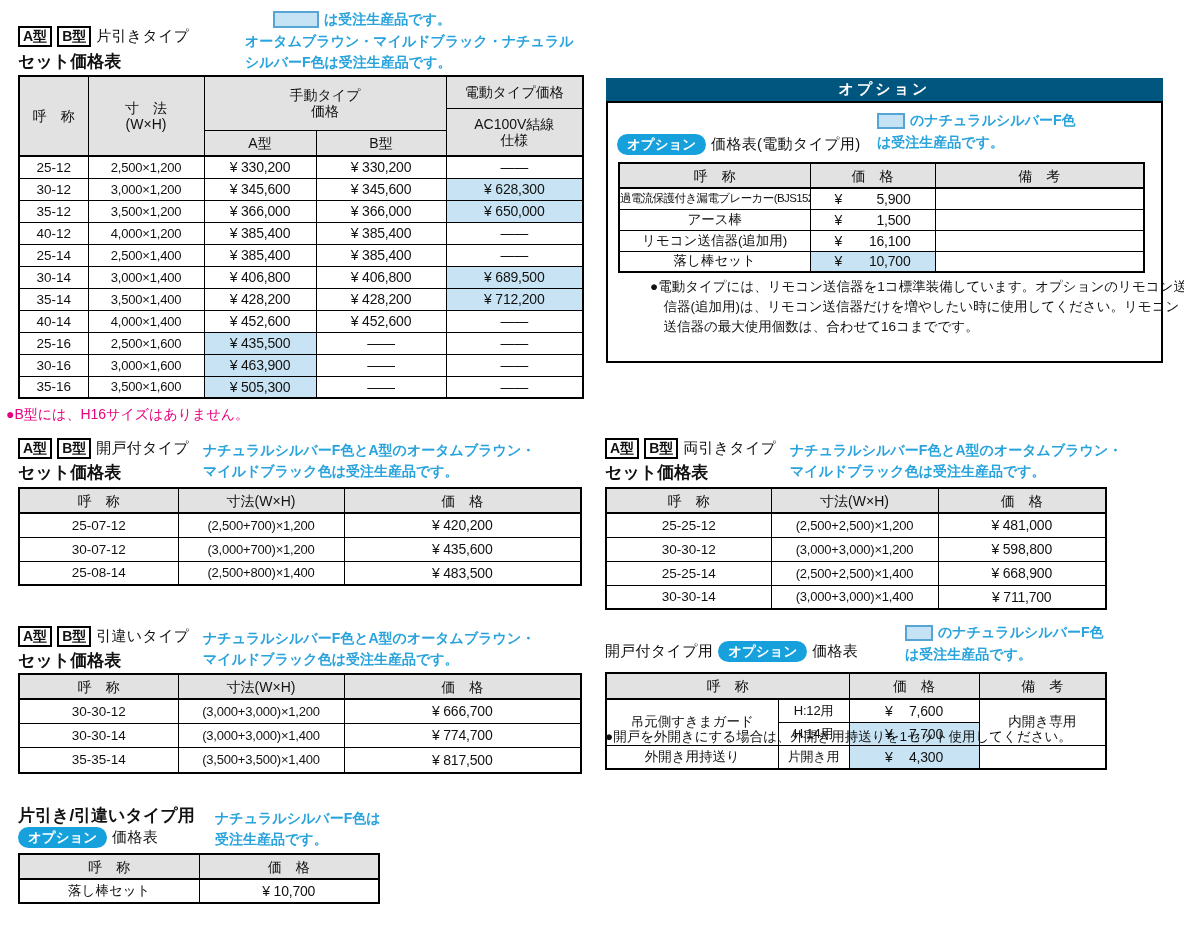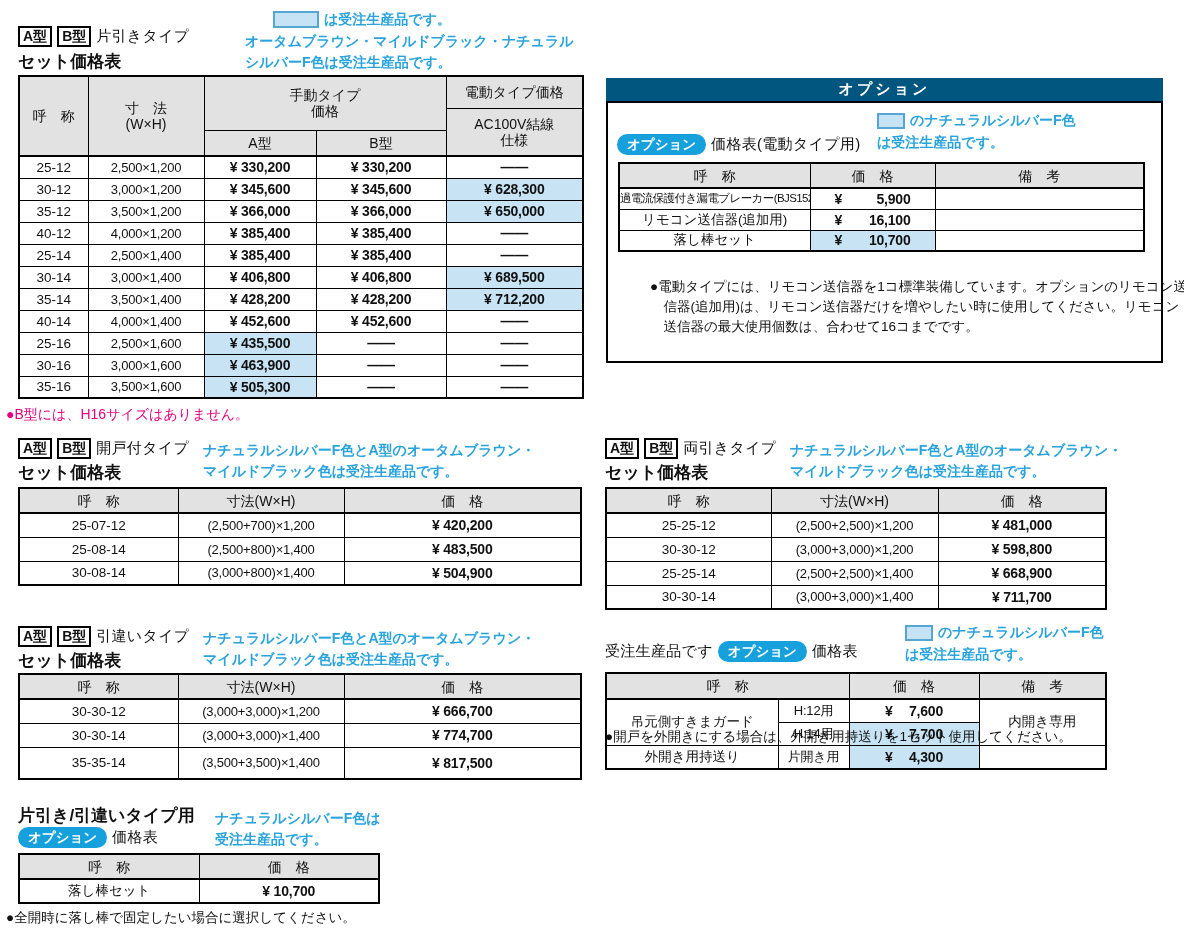--- a/index.html
+++ b/index.html
@@ -16,21 +16,21 @@
 .sw-lg{width:46px;height:17px}
 .sw-sm{width:28px;height:16px}
 table{border-collapse:collapse;table-layout:fixed;background:#fff}
 .ptable{border:2px solid #000}
 .ptable th,.ptable td{border:1px solid #000;text-align:center;vertical-align:middle;overflow:hidden;padding:0}
 .ptable th{background:#e2e2e2;font-weight:normal;font-size:14px;line-height:16px}
 .hb{border-bottom:2px solid #000 !important}
 .bold{font-weight:bold}
 .cname{font-size:13.5px}
 .csize{font-size:13px;letter-spacing:-.2px}
-.cprice{font-weight:bold;font-size:14px;letter-spacing:-.2px}
+.cprice{font-weight:normal;font-size:14px;letter-spacing:-.2px}
 .cnote{font-size:13.5px}
 .hl{background:#c8e4f4}
 .condensed{font-size:11.5px;letter-spacing:-.6px;white-space:nowrap}
 .pgroup{display:inline-flex;justify-content:space-between}
 .pg-w76{width:76px}
 .pg-w58{width:58px}
 .pill{display:inline-flex;align-items:center;justify-content:center;height:21px;padding:0 10px;border-radius:11px;background:#16a0dc;color:#fff;font-size:13.5px;font-weight:bold;white-space:nowrap}
 .navbar{background:#00567e;color:#fff;font-size:15px;font-weight:bold;display:flex;align-items:center;justify-content:center;letter-spacing:3px}
 .panel-box{border:2px solid #000;background:#fff}
 .bullet{font-size:13.5px;line-height:20px;text-indent:-13.5px;padding-left:13.5px;color:#111}
@@ -220,20 +220,30 @@
           <td class="cname condensed">過電流保護付き漏電ブレーカー(BJS1521)</td>
           <td class="cprice">
             <span class="pgroup pg-w76">
               <span>¥</span>
               <span>5,900</span>
             </span>
           </td>
           <td class="cnote"></td>
         </tr>
 
+        <tr style="height:21px">
+          <td class="cname">アース棒</td>
+          <td class="cprice">
+            <span class="pgroup pg-w76">
+              <span>¥</span>
+              <span>1,500</span>
+            </span>
+          </td>
+          <td class="cnote"></td>
+        </tr>
 
         <tr style="height:21px">
           <td class="cname">リモコン送信器(追加用)</td>
           <td class="cprice">
             <span class="pgroup pg-w76">
               <span>¥</span>
               <span>16,100</span>
             </span>
           </td>
           <td class="cnote"></td>
@@ -279,32 +289,32 @@
       </tr>
     </thead>
     <tbody>
 
         <tr style="height:24px">
           <td class="cname">25-07-12</td>
           <td class="csize">(2,500+700)×1,200</td>
           <td class="cprice">¥ 420,200</td>
         </tr>
 
+        <tr style="height:24px">
+          <td class="cname">30-07-12</td>
+          <td class="csize">(3,000+700)×1,200</td>
+          <td class="cprice">¥ 435,600</td>
+        </tr>
 
         <tr style="height:24px">
           <td class="cname">25-08-14</td>
           <td class="csize">(2,500+800)×1,400</td>
           <td class="cprice">¥ 483,500</td>
         </tr>
 
-        <tr style="height:24px">
-          <td class="cname">30-08-14</td>
-          <td class="csize">(3,000+800)×1,400</td>
-          <td class="cprice">¥ 504,900</td>
-        </tr>
       </tbody>
   </table>
 
   <div class="abs sec-title" style="left:605px;top:438px">
     <span class="type-badge">A型</span>
     <span class="type-badge">B型</span>
     <span class="title-text">両引きタイプ</span>
   </div>
   <div class="abs subtitle" style="left:605px;top:461px">セット価格表</div>
   <div class="abs blue-note" style="left:790px;top:440px">ナチュラルシルバーF色とA型のオータムブラウン・</div>
@@ -381,37 +391,37 @@
           <td class="cprice">¥ 666,700</td>
         </tr>
 
 
         <tr style="height:24px">
           <td class="cname">30-30-14</td>
           <td class="csize">(3,000+3,000)×1,400</td>
           <td class="cprice">¥ 774,700</td>
         </tr>
 
-        <tr style="height:32px">
+        <tr style="height:26px">
           <td class="cname">35-35-14</td>
           <td class="csize">(3,500+3,500)×1,400</td>
           <td class="cprice">¥ 817,500</td>
         </tr>
       </tbody>
   </table>
 
   <div class="abs" style="left:905px;top:622px">
     <div class="legend-row">
       <span class="swatch sw-sm"></span>
       <span class="blue-note">のナチュラルシルバーF色</span>
     </div>
     <div class="blue-note" style="margin-top:1px">は受注生産品です。</div>
   </div>
   <div class="abs title-mix" style="left:605px;top:641px">
-    <span class="title-text">受注生産品です</span>
+    <span class="title-text">開戸付タイプ用</span>
     <span class="pill">オプション</span>
     <span class="title-text">価格表</span>
   </div>
 
   <table class="ptable abs" style="left:605px;top:672px;width:500px">
     <colgroup>
         <col style="width:172px">
         <col style="width:71px">
         <col style="width:130px">
         <col style="width:127px">
@@ -478,15 +488,14 @@
         <th class="hb">価　格</th>
       </tr>
     </thead>
     <tbody>
       <tr style="height:24px">
         <td class="cname">落し棒セット</td>
         <td class="cprice">¥ 10,700</td>
       </tr>
     </tbody>
   </table>
-  <div class="abs bullet" style="left:6px;top:908px;width:480px">●全開時に落し棒で固定したい場合に選択してください。</div>
 
 </div>
 
 </body></html>

